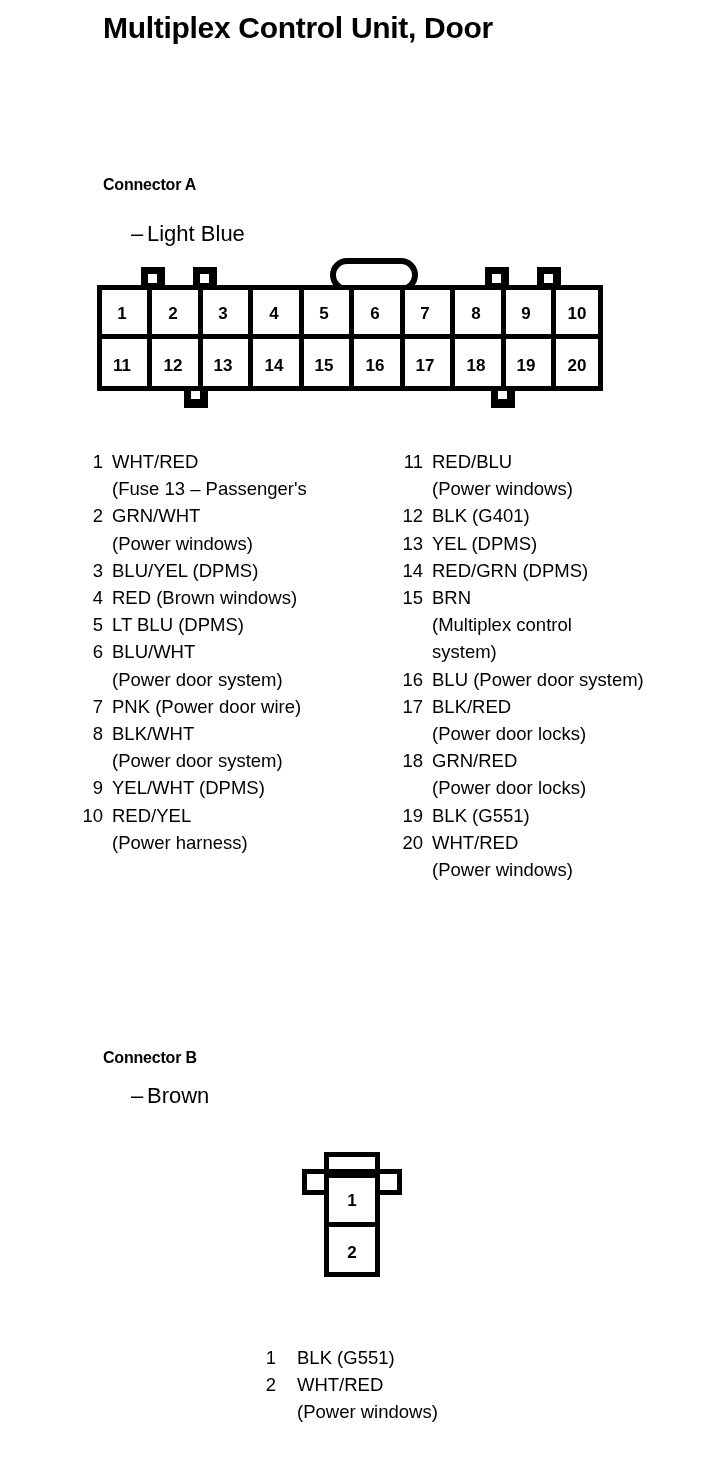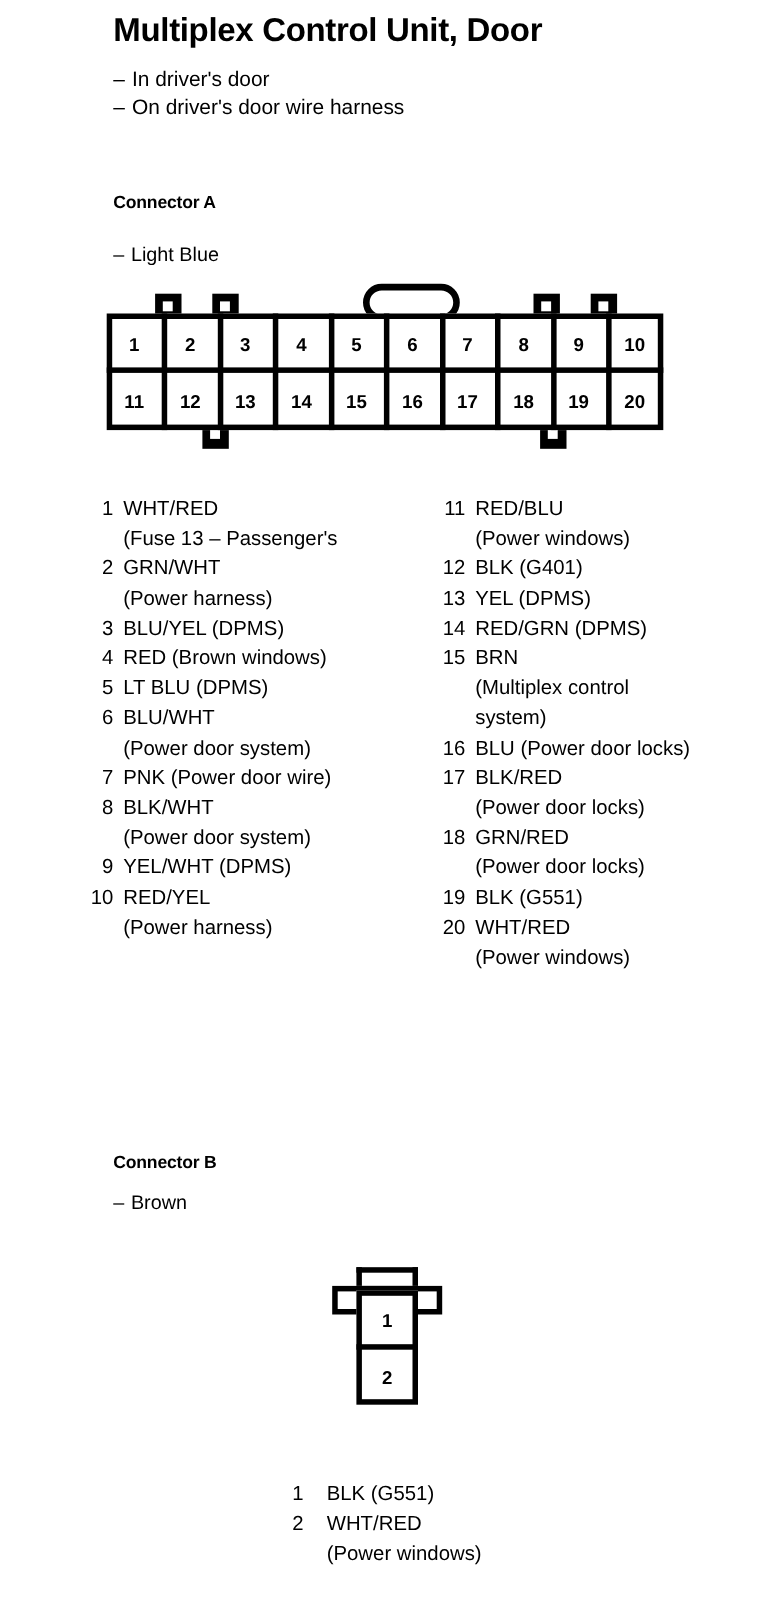--- a/index.html
+++ b/index.html
@@ -50,22 +50,23 @@
 
   .section-heading {
     position: absolute;
     font-size: 16px;
     font-weight: bold;
     letter-spacing: -0.2px;
     white-space: nowrap;
   }
   .section-sub {
     position: absolute;
-    font-size: 18px;
+    font-size: 22px;
     white-space: nowrap;
+    margin-left: 28px;
   }
   .section-sub .bullet-dash { width: 16px; }
 
   #connA-heading { left: 103px; top: 176px; }
   #connA-sub     { left: 103px; top: 221px; }
   #connB-heading { left: 103px; top: 1049px; }
   #connB-sub     { left: 103px; top: 1083px; }
 
   
   .connA-wrap {
@@ -275,24 +276,20 @@
   .connB-cell.one { top: 40px; }
   .connB-cell.two { top: 92px; }
 </style>
 </head>
 <body>
 
 <div class="page">
 
   <div class="doc-title">Multiplex Control Unit, Door</div>
 
-  <div class="bullet-list">
-    <div class="bullet-line"><span class="bullet-dash">–</span><span>In driver's door</span></div>
-    <div class="bullet-line"><span class="bullet-dash">–</span><span>On driver's door wire harness</span></div>
-  </div>
 
   <div class="section-heading" id="connA-heading">Connector A</div>
   <div class="section-sub" id="connA-sub"><span class="bullet-dash">–</span><span>Light Blue</span></div>
 
   <div class="connA-wrap">
 
     <div class="tab-top" style="left:44px;">
         <div class="hole"></div>
       </div>
     <div class="tab-top" style="left:96px;">
@@ -355,21 +352,21 @@
 
   <div class="pinlist" id="pinlist-a-left">
     <div class="pin-row">
         <span class="pin-num">1</span>
         <span class="pin-text">WHT/RED
 (Fuse 13 – Passenger's</span>
       </div>
     <div class="pin-row">
         <span class="pin-num">2</span>
         <span class="pin-text">GRN/WHT
-(Power harness)</span>
+(Power windows)</span>
       </div>
     <div class="pin-row">
         <span class="pin-num">3</span>
         <span class="pin-text">BLU/YEL (DPMS)</span>
       </div>
     <div class="pin-row">
         <span class="pin-num">4</span>
         <span class="pin-text">RED (Brown windows)</span>
       </div>
     <div class="pin-row">
@@ -420,21 +417,21 @@
         <span class="pin-text">RED/GRN (DPMS)</span>
       </div>
     <div class="pin-row">
         <span class="pin-num">15</span>
         <span class="pin-text">BRN
 (Multiplex control
 system)</span>
       </div>
     <div class="pin-row">
         <span class="pin-num">16</span>
-        <span class="pin-text">BLU (Power door locks)</span>
+        <span class="pin-text">BLU (Power door system)</span>
       </div>
     <div class="pin-row">
         <span class="pin-num">17</span>
         <span class="pin-text">BLK/RED
 (Power door locks)</span>
       </div>
     <div class="pin-row">
         <span class="pin-num">18</span>
         <span class="pin-text">GRN/RED
 (Power door locks)</span>

